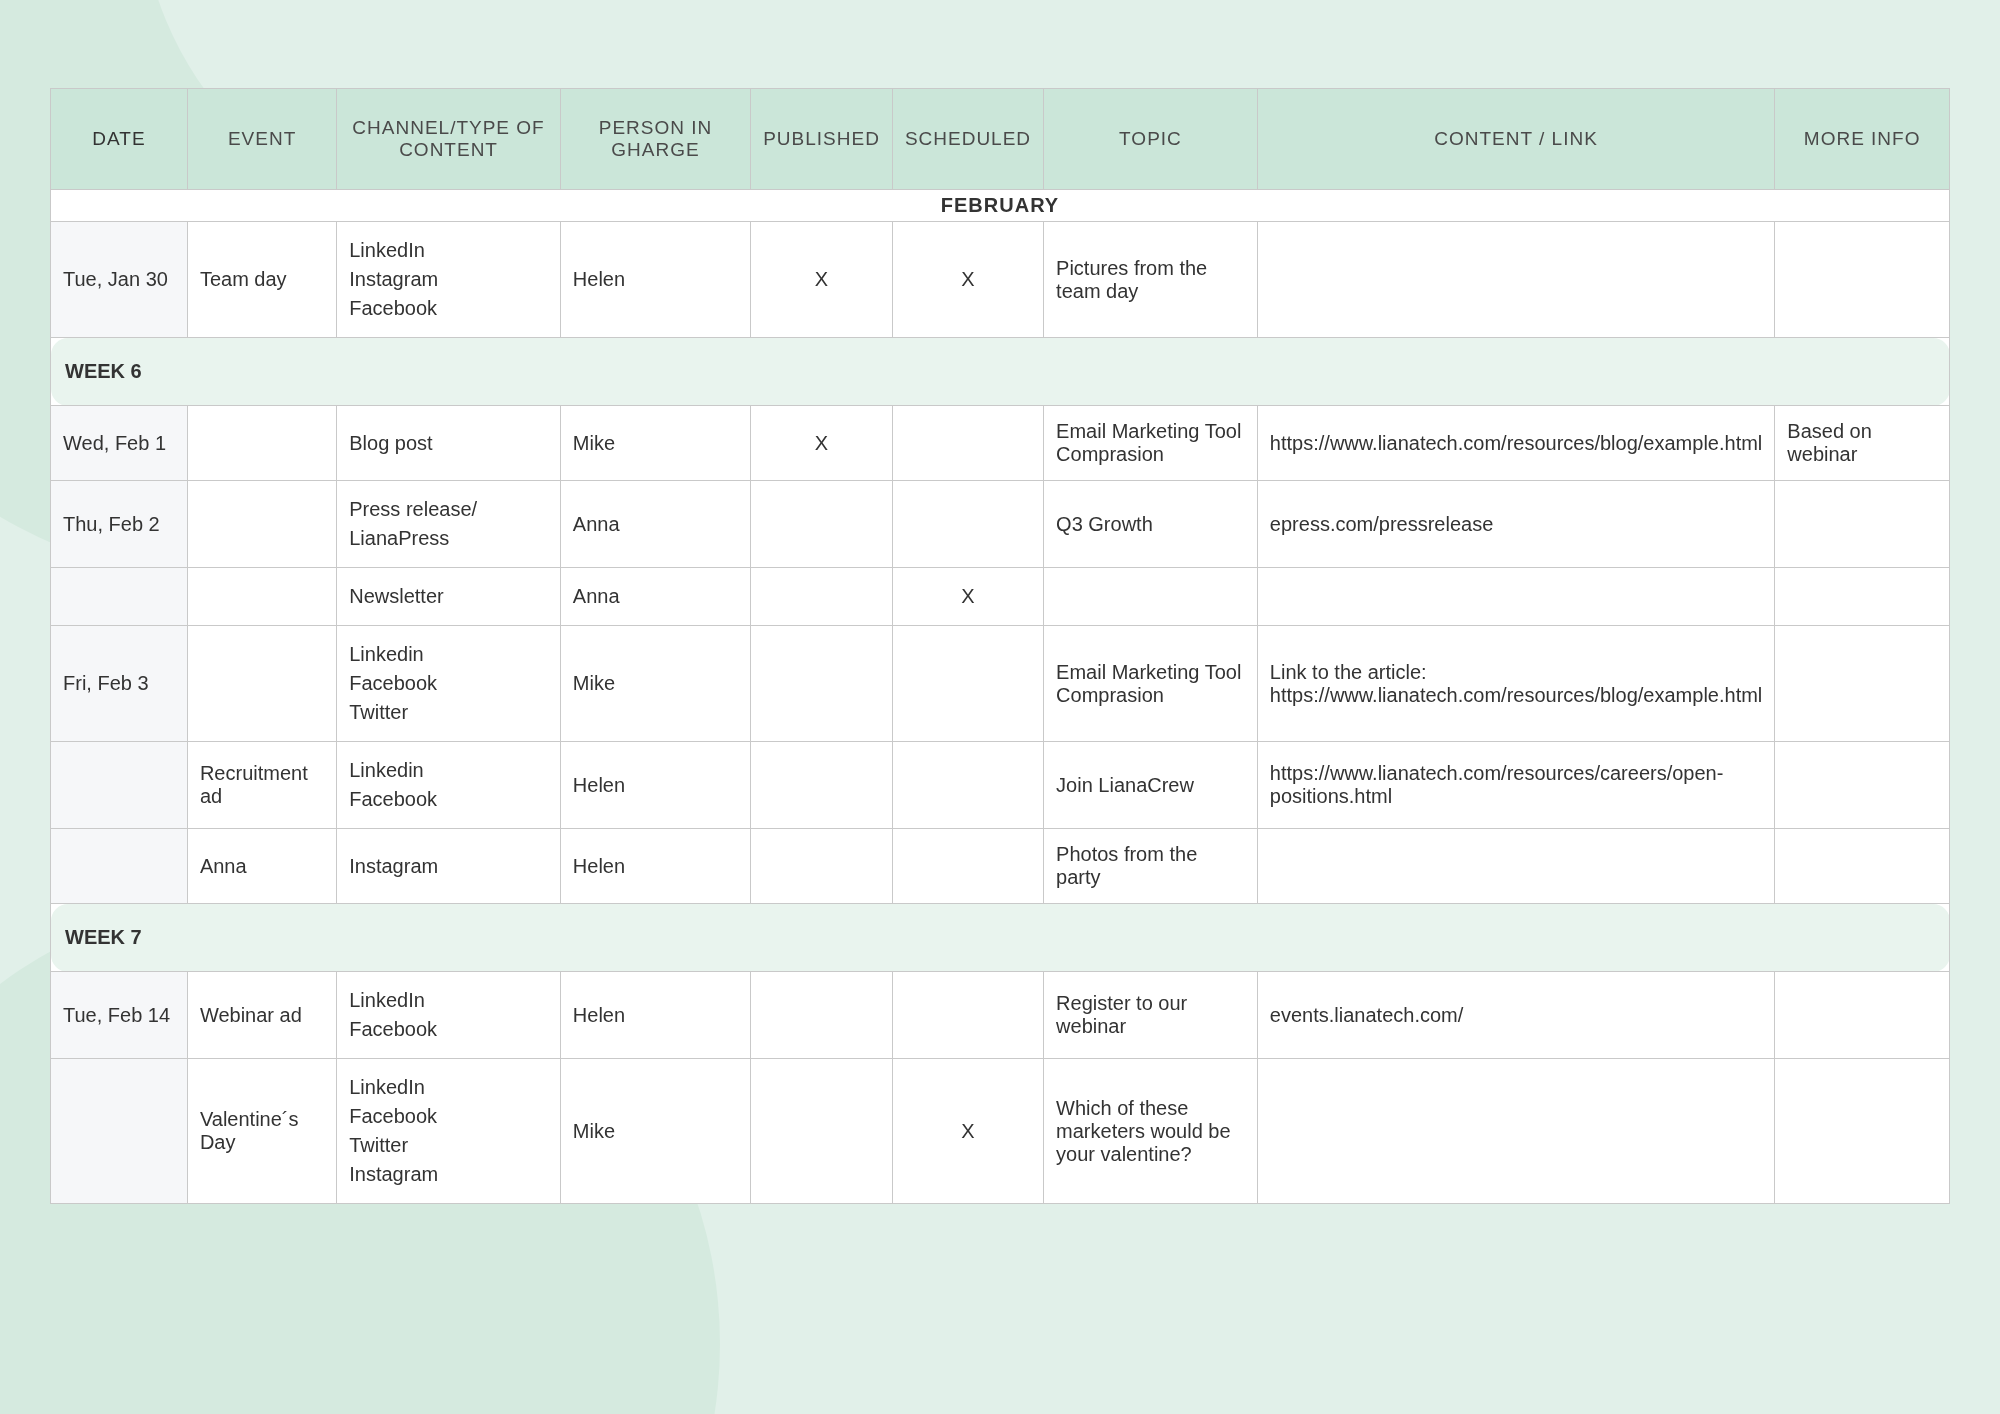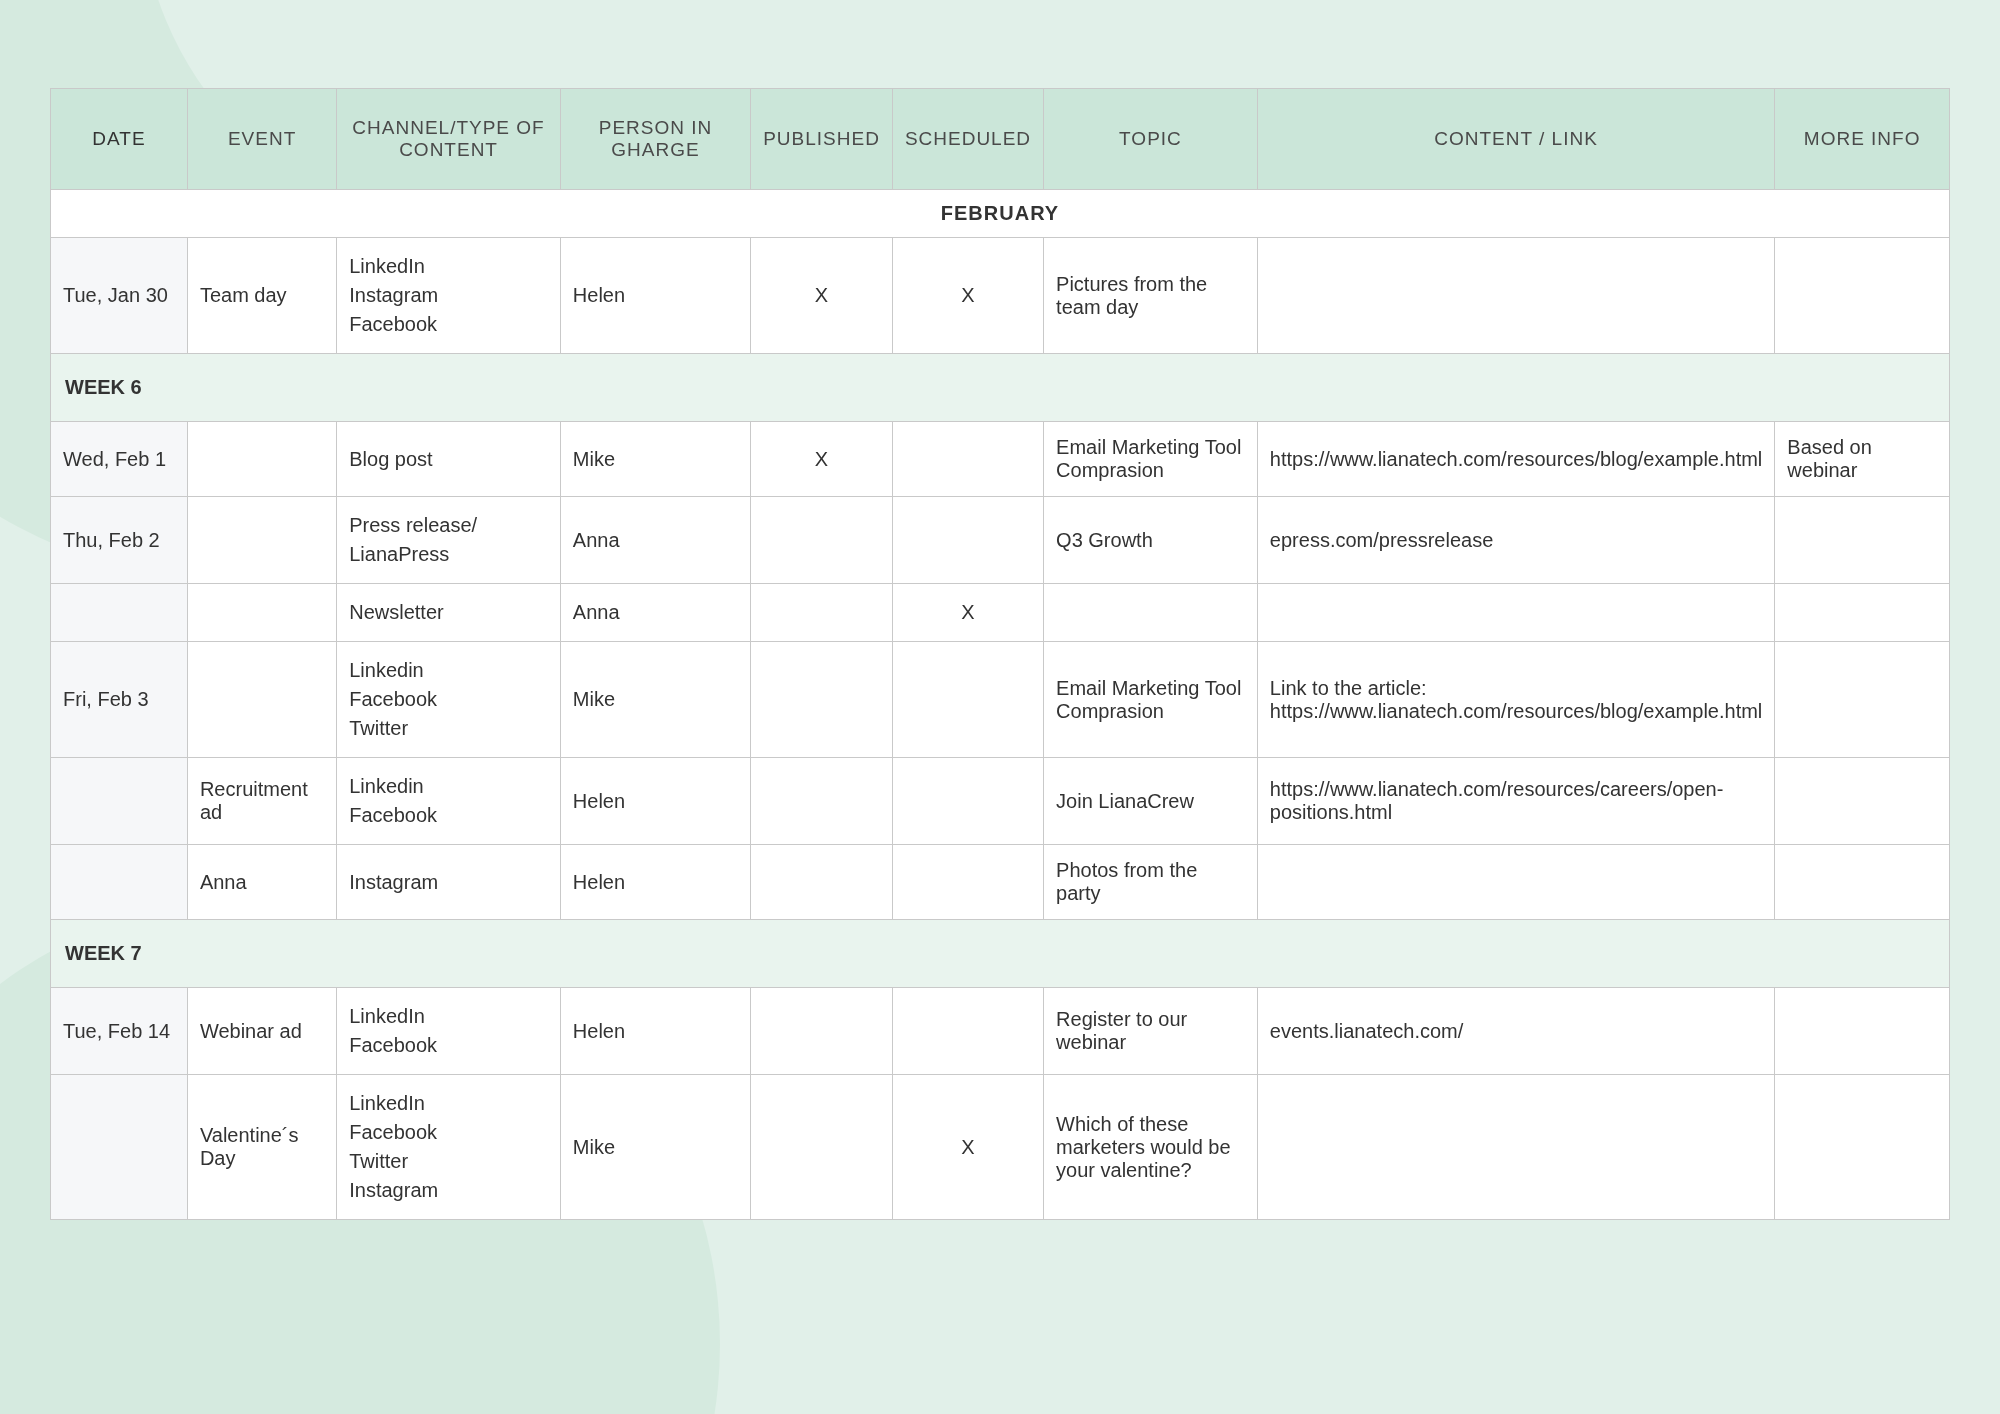--- a/index.html
+++ b/index.html
@@ -77,27 +77,28 @@
     color: #333;
     letter-spacing: 1px;
     margin-top: 32px;
   }
   .month-row td {
     background: #ffffff;
     text-align: center;
     font-weight: 700;
     letter-spacing: 1px;
     color: #333;
-    padding: 12px;
+    padding: 4px;
   }
   .week-row td {
     background: #e9f4ee;
     font-weight: 700;
     color: #333;
     padding: 22px 14px;
+    border-radius: 17px;
   }
   td.col-date {
     background: #f6f7f9;
     white-space: nowrap;
   }
   td.center {
     text-align: center;
   }
   .multi-line { line-height: 1.45; }
   .col-date     { width: 140px; }

